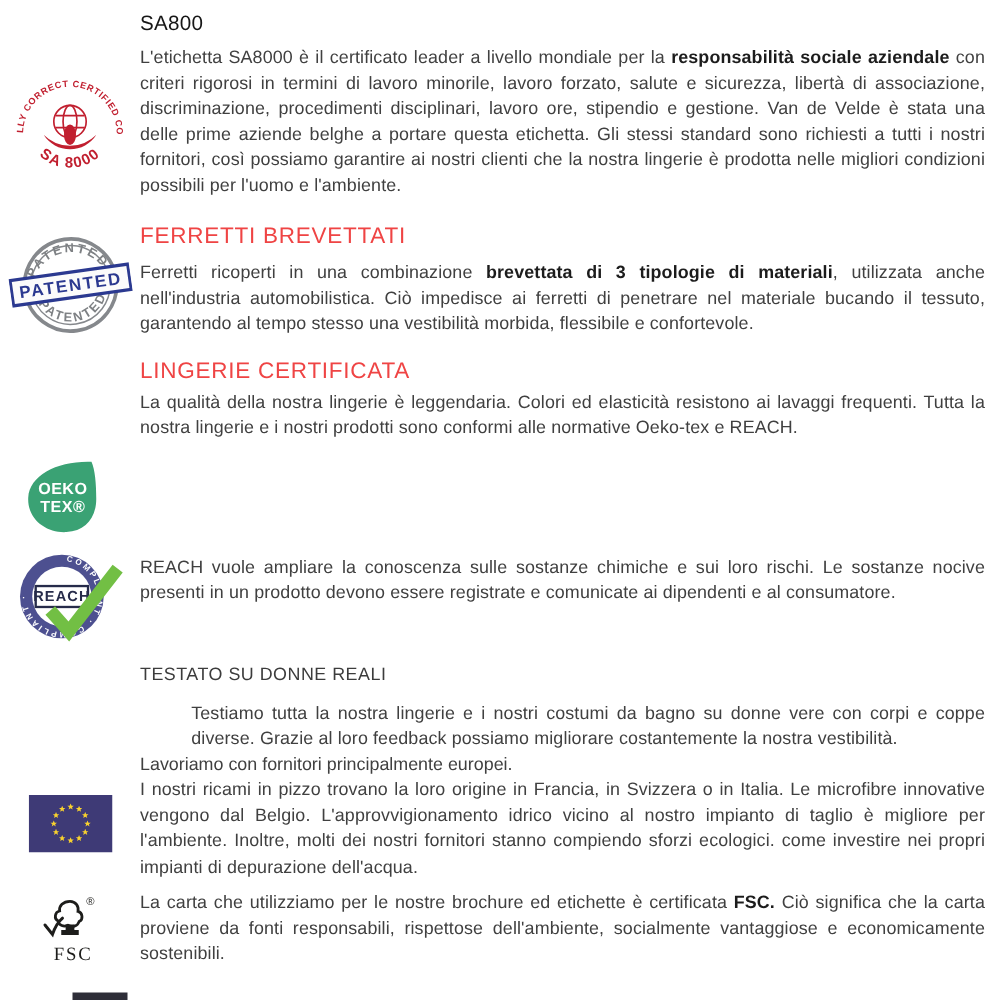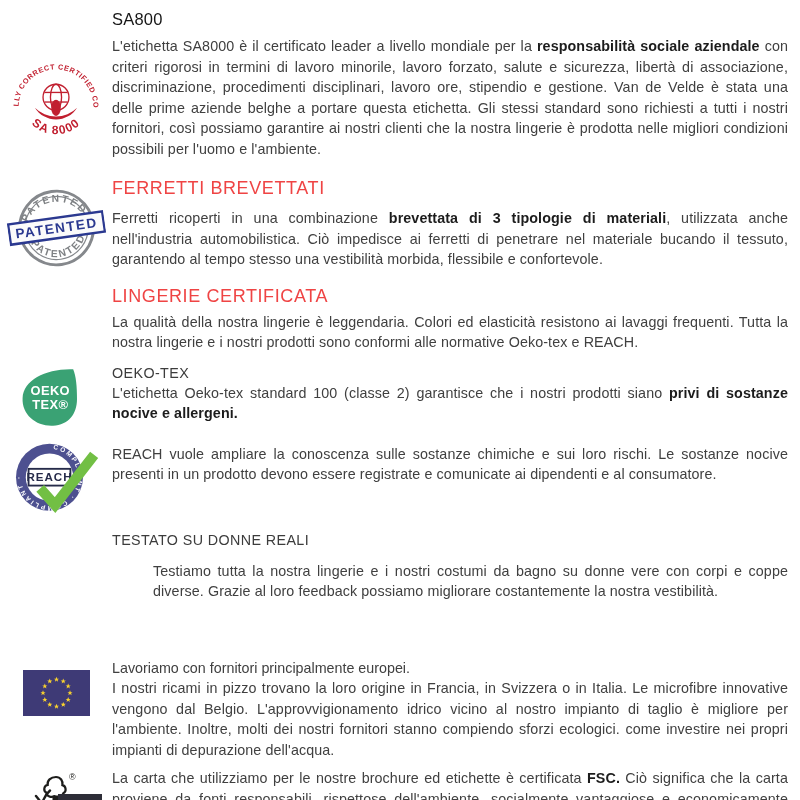--- a/index.html
+++ b/index.html
@@ -25,21 +25,21 @@
   h3.h-caps{font-size:18px;font-weight:400;color:#ef4444;margin:0 0 9px 0;letter-spacing:.6px;}
   .mini-label{font-size:14.3px;line-height:20px;color:#3c3c3c;letter-spacing:.4px;margin:0;}
   .intro-line{font-size:14.3px;line-height:20.5px;margin:0;}
 
   .sec-ferretti{margin-top:19px;}
   .sec-lingerie{margin-top:16px;}
   .sec-oekotex{margin-top:10px;}
   .sec-reach{margin-top:14px;}
   .sec-testato-label{margin-top:10px;}
   .sec-testato-para{margin-top:11px;padding-left:41px;}
-  .sec-fornitori{margin-top:56px;}
+  .sec-fornitori{align-items:center;}
   .sec-fsc{margin-top:8px;}
 
   .sa-icon{margin-top:45px;}
   .pat-icon{margin-top:9px;transform:rotate(-8deg);}
   .oeko-icon{margin-top:3px;}
   .reach-icon{margin-top:-4px;}
   .eu-icon{margin-top:12px;}
   .fsc-icon{margin-top:2px;}
 
   
@@ -121,24 +121,20 @@
     </div>
   </div>
 
   <div class="section sec-oekotex">
     <div class="icon-col">
       <svg class="oeko-icon" width="84" height="64" viewBox="0 0 88 66">
         <path d="M 62,3 C 34,2 10,14 9,33 C 8,51 24,63 41,62 C 57,61 66,50 66,34 C 66,21 65,10 62,3 Z" fill="#3aa274"></path>
         <text class="oeko-text" x="38" y="30" text-anchor="middle">OEKO</text>
         <text class="oeko-text" x="38" y="45" text-anchor="middle">TEX®</text>
       </svg>
-    </div>
-    <div class="text-col">
-      <p class="mini-label">OEKO-TEX</p>
-      <p class="body"><span>L'etichetta Oeko-tex standard 100 (classe 2) garantisce che i nostri prodotti siano </span><span class="b">privi di sostanze nocive e allergeni.</span></p>
     </div>
   </div>
 
   <div class="section sec-reach">
     <div class="icon-col">
       <svg class="reach-icon" width="88" height="80" viewBox="0 0 94 86">
         <defs>
           <path id="reach-ring-path" d="M 40,9.5 a 30.5,30.5 0 1 1 -0.01,0 z"></path>
         </defs>
         <circle cx="40" cy="40" r="36" fill="#4d5090"></circle>

